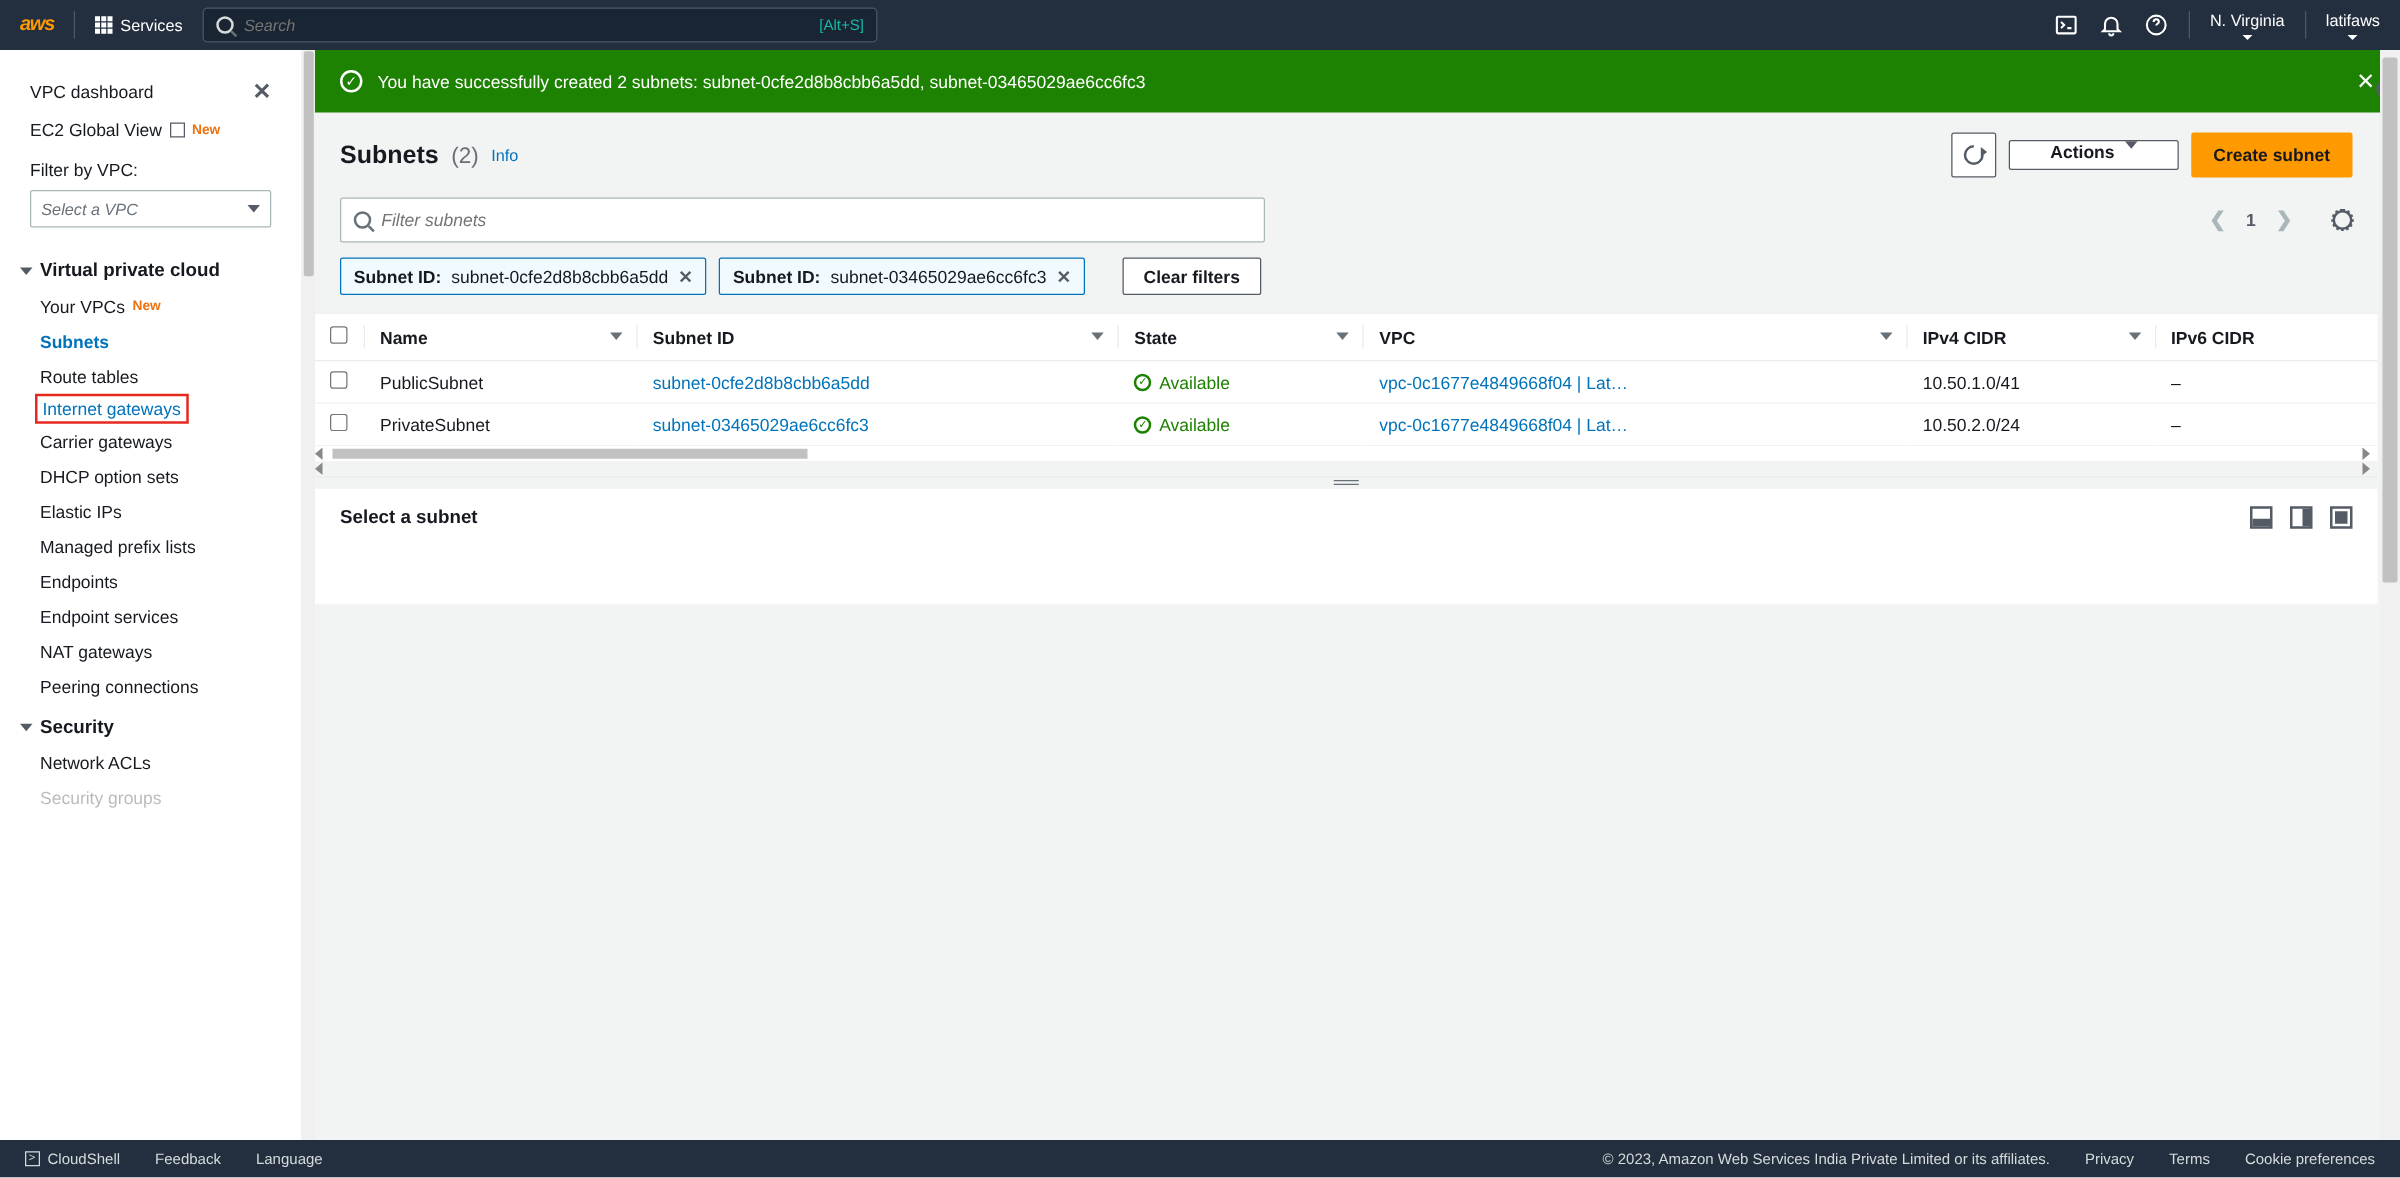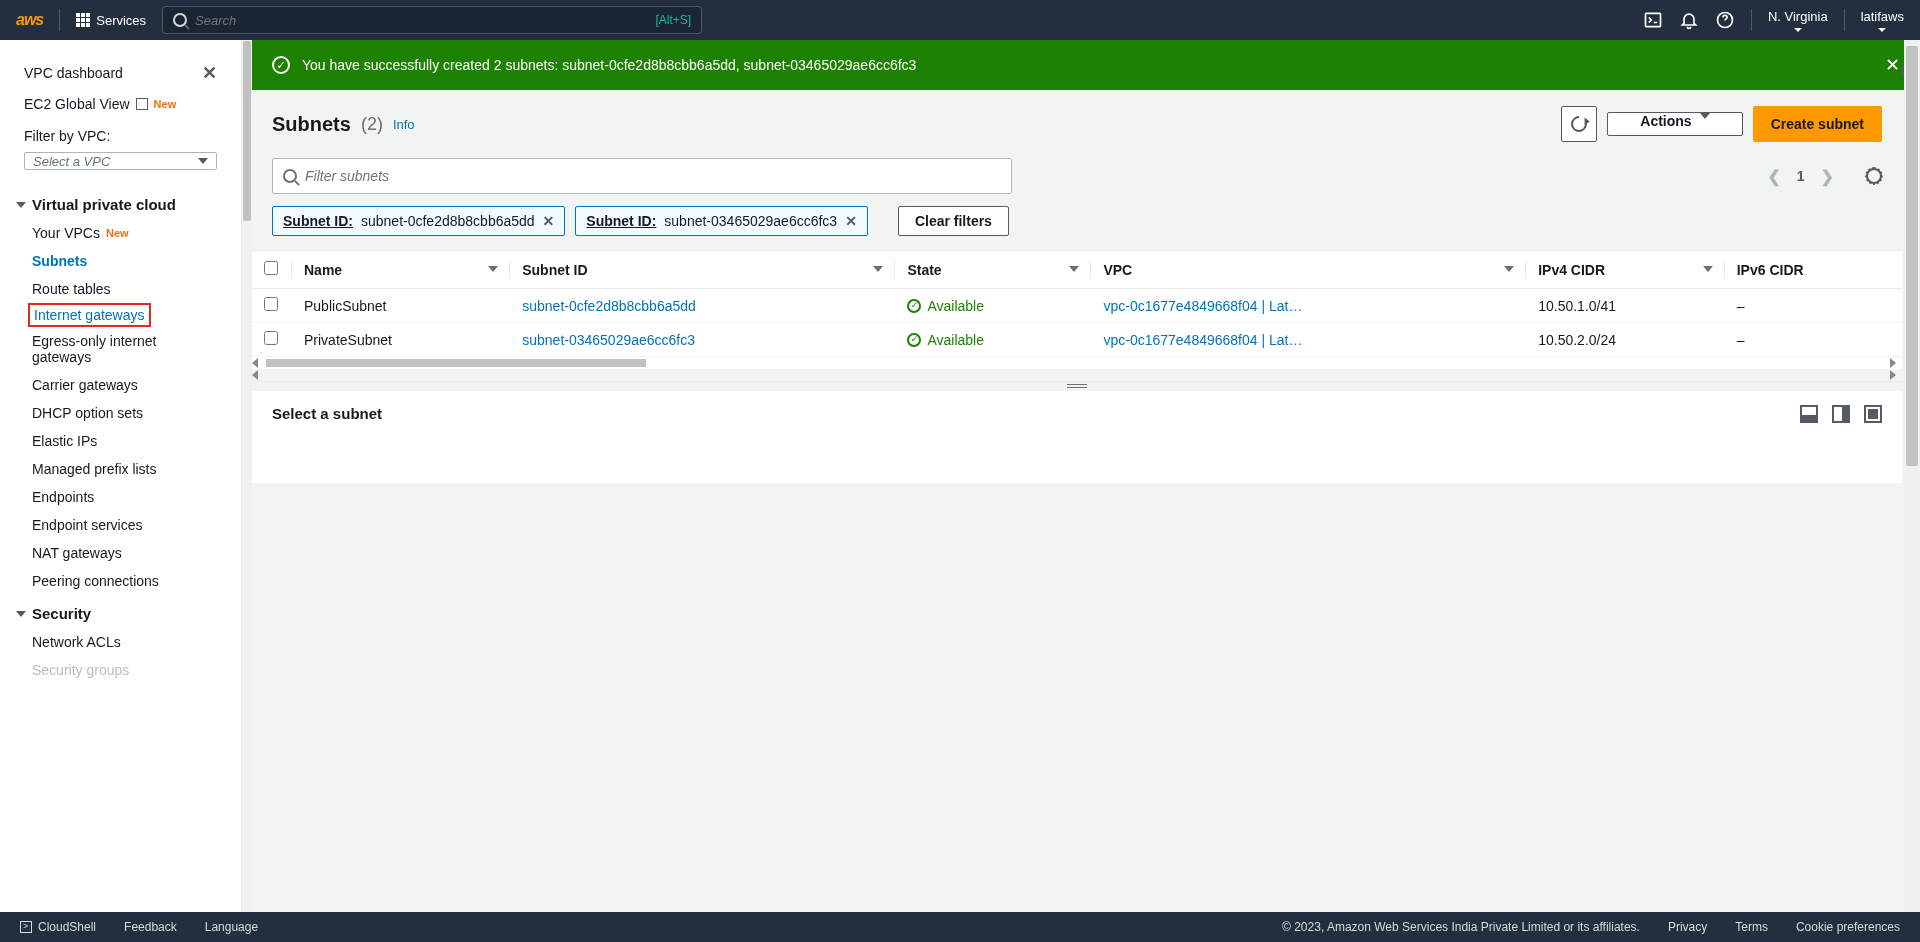--- a/index.html
+++ b/index.html
@@ -24,21 +24,21 @@
 
 
 .main-wrap { flex: 1; display: flex; overflow: hidden; }
 .sidebar { width: 242px; background: #fff; border-right: 1px solid #e9ebed; overflow-y: auto; padding: 16px 0; flex-shrink: 0; }
 .sidebar-scroll-track { width: 10px; background: #f0f0f0; flex-shrink: 0; }
 .sidebar-top-row { display: flex; align-items: center; justify-content: space-between; padding: 6px 24px; font-size: 14px; color: #16191f; cursor: pointer; }
 .nav-top-item { padding: 6px 24px; font-size: 14px; color: #16191f; cursor: pointer; display: flex; align-items: center; gap: 6px; }
 .new-badge { color: #ec7211; font-size: 11px; font-weight: bold; }
 .ext-link-icon { width: 12px; height: 12px; border: 1px solid #545b64; position: relative; display: inline-block; }
 .filter-label { padding: 10px 24px 4px; font-size: 14px; color: #16191f; }
-.vpc-select { margin: 4px 24px 16px; border: 1px solid #aab7b8; border-radius: 2px; height: 18px; display: flex; align-items: center; justify-content: space-between; padding: 0 8px; font-style: italic; color: #687078; font-size: 13px; cursor: pointer; }
+.vpc-select { margin: 4px 24px 16px; border: 1px solid #aab7b8; border-radius: 2px; height: 30px; display: flex; align-items: center; justify-content: space-between; padding: 0 8px; font-style: italic; color: #687078; font-size: 13px; cursor: pointer; }
 .nav-group-title { padding: 10px 24px 6px 16px; font-size: 15px; font-weight: bold; color: #16191f; display: flex; align-items: center; gap: 6px; }
 .nav-item { padding: 6px 24px 6px 32px; font-size: 14px; color: #16191f; cursor: pointer; display: flex; align-items: center; gap: 6px; }
 .nav-item.active { color: #0073bb; font-weight: bold; }
 .nav-item.highlighted { color: #0073bb; border: 2px solid #e6291f; display: inline-block; margin-left: 28px; padding: 2px 4px; }
 .tri-toggle { width: 0; height: 0; border-left: 5px solid transparent; border-right: 5px solid transparent; border-top: 6px solid #545b64; }
 .close-x-lg { font-size: 18px; color: #545b64; cursor: pointer; font-weight: bold; }
 
 
 .content { flex: 1; display: flex; flex-direction: column; overflow: hidden; background: #f2f3f3; position: relative; }
 .success-banner { background: #1d8102; color: #fff; display: flex; align-items: center; padding: 14px 20px; gap: 12px; font-size: 14px; position: relative; }
@@ -61,21 +61,21 @@
 .filter-input-wrap input { border: none; outline: none; font-style: italic; font-size: 14px; flex: 1; color: #687078; }
 .mag-icon { width: 14px; height: 14px; border: 2px solid #687078; border-radius: 50%; position: relative; }
 .mag-icon::after { content: ''; position: absolute; width: 6px; height: 2px; background: #687078; bottom: -3px; right: -5px; transform: rotate(45deg); }
 .pagination { display: flex; align-items: center; gap: 16px; font-size: 14px; font-weight: bold; color: #545b64; }
 .page-arrow { color: #aab7b8; cursor: pointer; font-size: 16px; }
 .gear-icon { width: 16px; height: 16px; border: 2px solid #545b64; border-radius: 50%; position: relative; cursor: pointer; }
 .gear-icon::before { content:''; position:absolute; inset:-3px; border: 2px dotted #545b64; border-radius:50%; }
 
 .filter-tags-row { padding: 0 20px 14px; display: flex; align-items: center; gap: 10px; }
 .filter-tag { border: 1px solid #0073bb; border-radius: 2px; background: #f1faff; padding: 6px 10px; display: flex; align-items: center; gap: 8px; font-size: 14px; color: #16191f; }
-.filter-tag b { font-weight: bold; text-decoration: underline; }
+.filter-tag b { font-weight: bold; }
 .tag-close { cursor: pointer; color: #545b64; font-weight: bold; }
 .clear-filters-btn { border: 1px solid #545b64; border-radius: 2px; background: #fff; padding: 6px 16px; cursor: pointer; font-size: 14px; font-weight: bold; color: #16191f; margin-left: 20px; }
 
 .table-wrap { background: #fff; border-top: 1px solid #e9ebed; overflow: auto; }
 table { width: 100%; border-collapse: collapse; font-size: 14px; }
 th { text-align: left; padding: 10px 12px; color: #16191f; font-weight: bold; border-bottom: 1px solid #e9ebed; position: relative; }
 th::after { content:''; position:absolute; right:0; top:25%; height:50%; width:1px; background:#e9ebed; }
 th:last-child::after { display:none; }
 td { padding: 8px 12px; border-bottom: 1px solid #f2f3f3; color: #16191f; }
 .th-sort { width:0; height:0; border-left:5px solid transparent; border-right:5px solid transparent; border-top:6px solid #687078; display:inline-block; float:right; margin-top:4px; }
@@ -200,23 +200,20 @@
       <span>Your VPCs</span>
       <span class="new-badge">New</span>
     </div>
     <div class="nav-item active">
       <span>Subnets</span>
     </div>
     <div class="nav-item">
       <span>Route tables</span>
     </div>
     <div><span class="nav-item highlighted">Internet gateways</span></div>
-    <div class="nav-item">
-      <span>Egress-only internet gateways</span>
-    </div>
     <div class="nav-item">
       <span>Carrier gateways</span>
     </div>
     <div class="nav-item">
       <span>DHCP option sets</span>
     </div>
     <div class="nav-item">
       <span>Elastic IPs</span>
     </div>
     <div class="nav-item">

